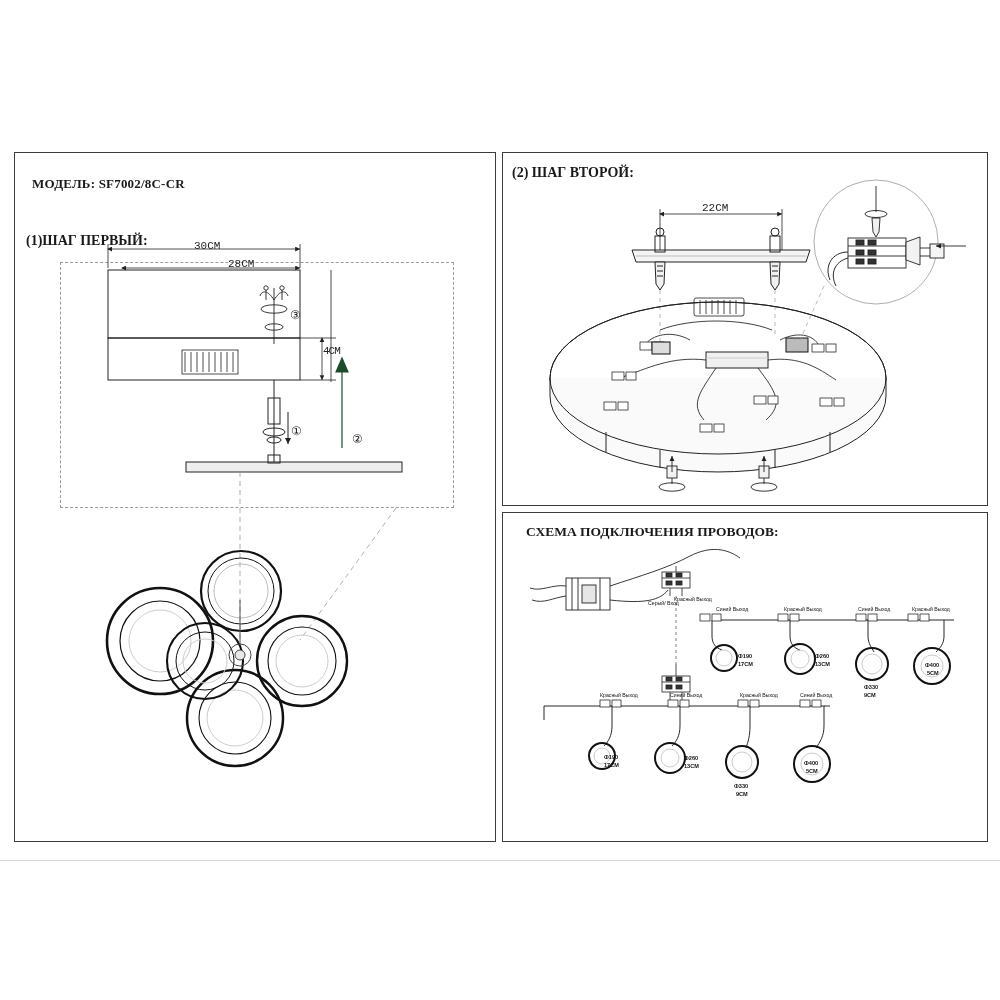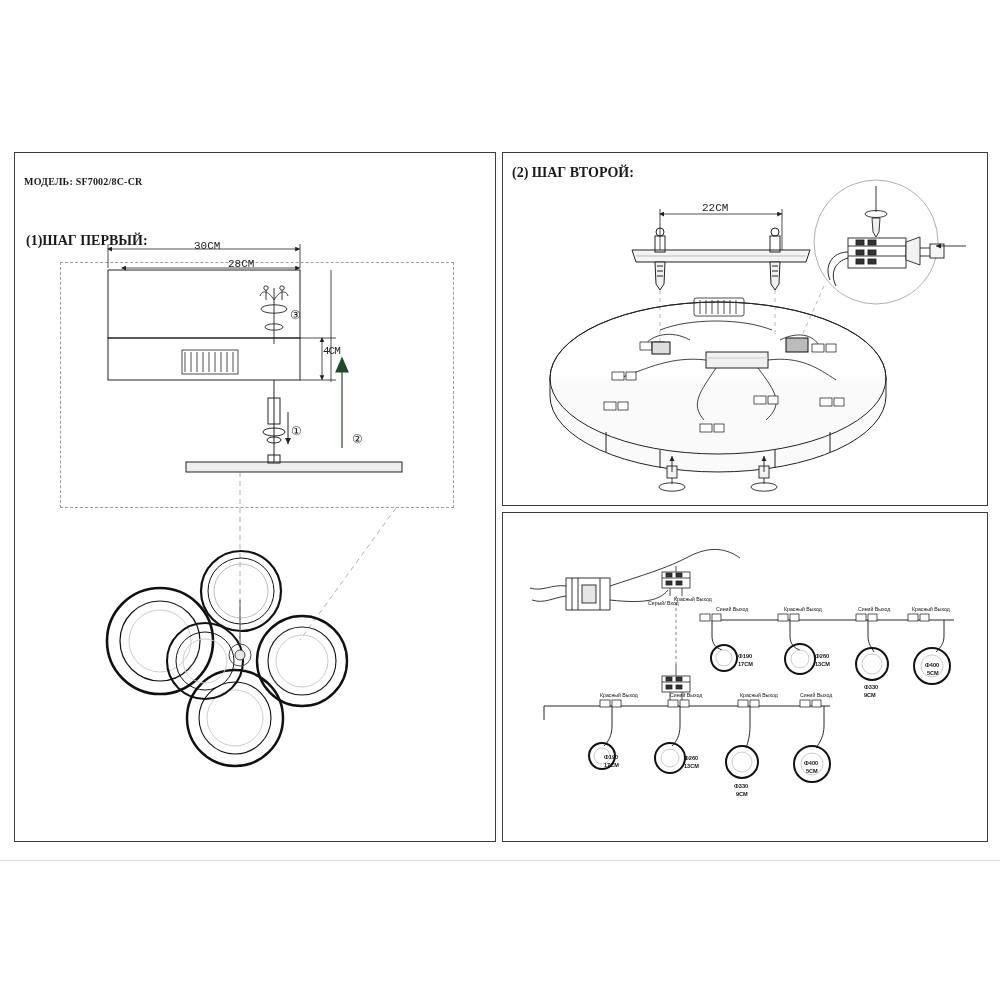--- a/index.html
+++ b/index.html
@@ -7,21 +7,21 @@
   .sheet{position:absolute;left:0;top:0;width:1000px;height:1000px;}
 
   .panel{position:absolute;border:1px solid #3c3c3c;background:#fff;}
   #panel-left{left:14px;top:152px;width:480px;height:688px;}
   #panel-right-top{left:502px;top:152px;width:484px;height:352px;}
   #panel-right-bottom{left:502px;top:512px;width:484px;height:328px;}
 
   .hrule{position:absolute;left:0;width:1000px;height:1px;background:#d8d8d8;}
   #rule-bottom{top:860px;}
 
-  .model-label{position:absolute;left:24px;top:176px;font-size:10px;font-weight:bold;letter-spacing:.2px;white-space:nowrap;}
+  .model-label{position:absolute;left:32px;top:176px;font-size:13px;font-weight:bold;letter-spacing:.2px;white-space:nowrap;}
   .step-label{position:absolute;font-size:14px;font-weight:bold;white-space:nowrap;}
   #step1-label{left:26px;top:233px;}
   #step2-label{left:512px;top:165px;}
   #wire-label{left:526px;top:524px;font-size:13.5px;font-weight:bold;}
 
   .dash-box{position:absolute;border:1px dashed #9a9a9a;}
   #left-dash{left:60px;top:262px;width:392px;height:244px;}
 
   svg{position:absolute;left:0;top:0;width:1000px;height:1000px;pointer-events:none;}
 
@@ -48,20 +48,21 @@
 
   <div class="panel" id="panel-left"></div>
   <div class="panel" id="panel-right-top"></div>
   <div class="panel" id="panel-right-bottom"></div>
 
   <div class="dash-box" id="left-dash"></div>
 
   <div class="model-label">МОДЕЛЬ: SF7002/8C-CR</div>
   <div class="step-label" id="step1-label">(1)ШАГ ПЕРВЫЙ:</div>
   <div class="step-label" id="step2-label">(2) ШАГ ВТОРОЙ:</div>
+  <div class="step-label" id="wire-label">СХЕМА ПОДКЛЮЧЕНИЯ ПРОВОДОВ:</div>
 
   <div class="dim-text" id="dim-30">30СМ</div>
   <div class="dim-text" id="dim-28">28СМ</div>
   <div class="dim-text" id="dim-4">4СМ</div>
   <div class="dim-text" id="dim-22">22СМ</div>
 
   <div class="circnum" id="num1">①</div>
   <div class="circnum" id="num2">②</div>
   <div class="circnum" id="num3">③</div>
 

